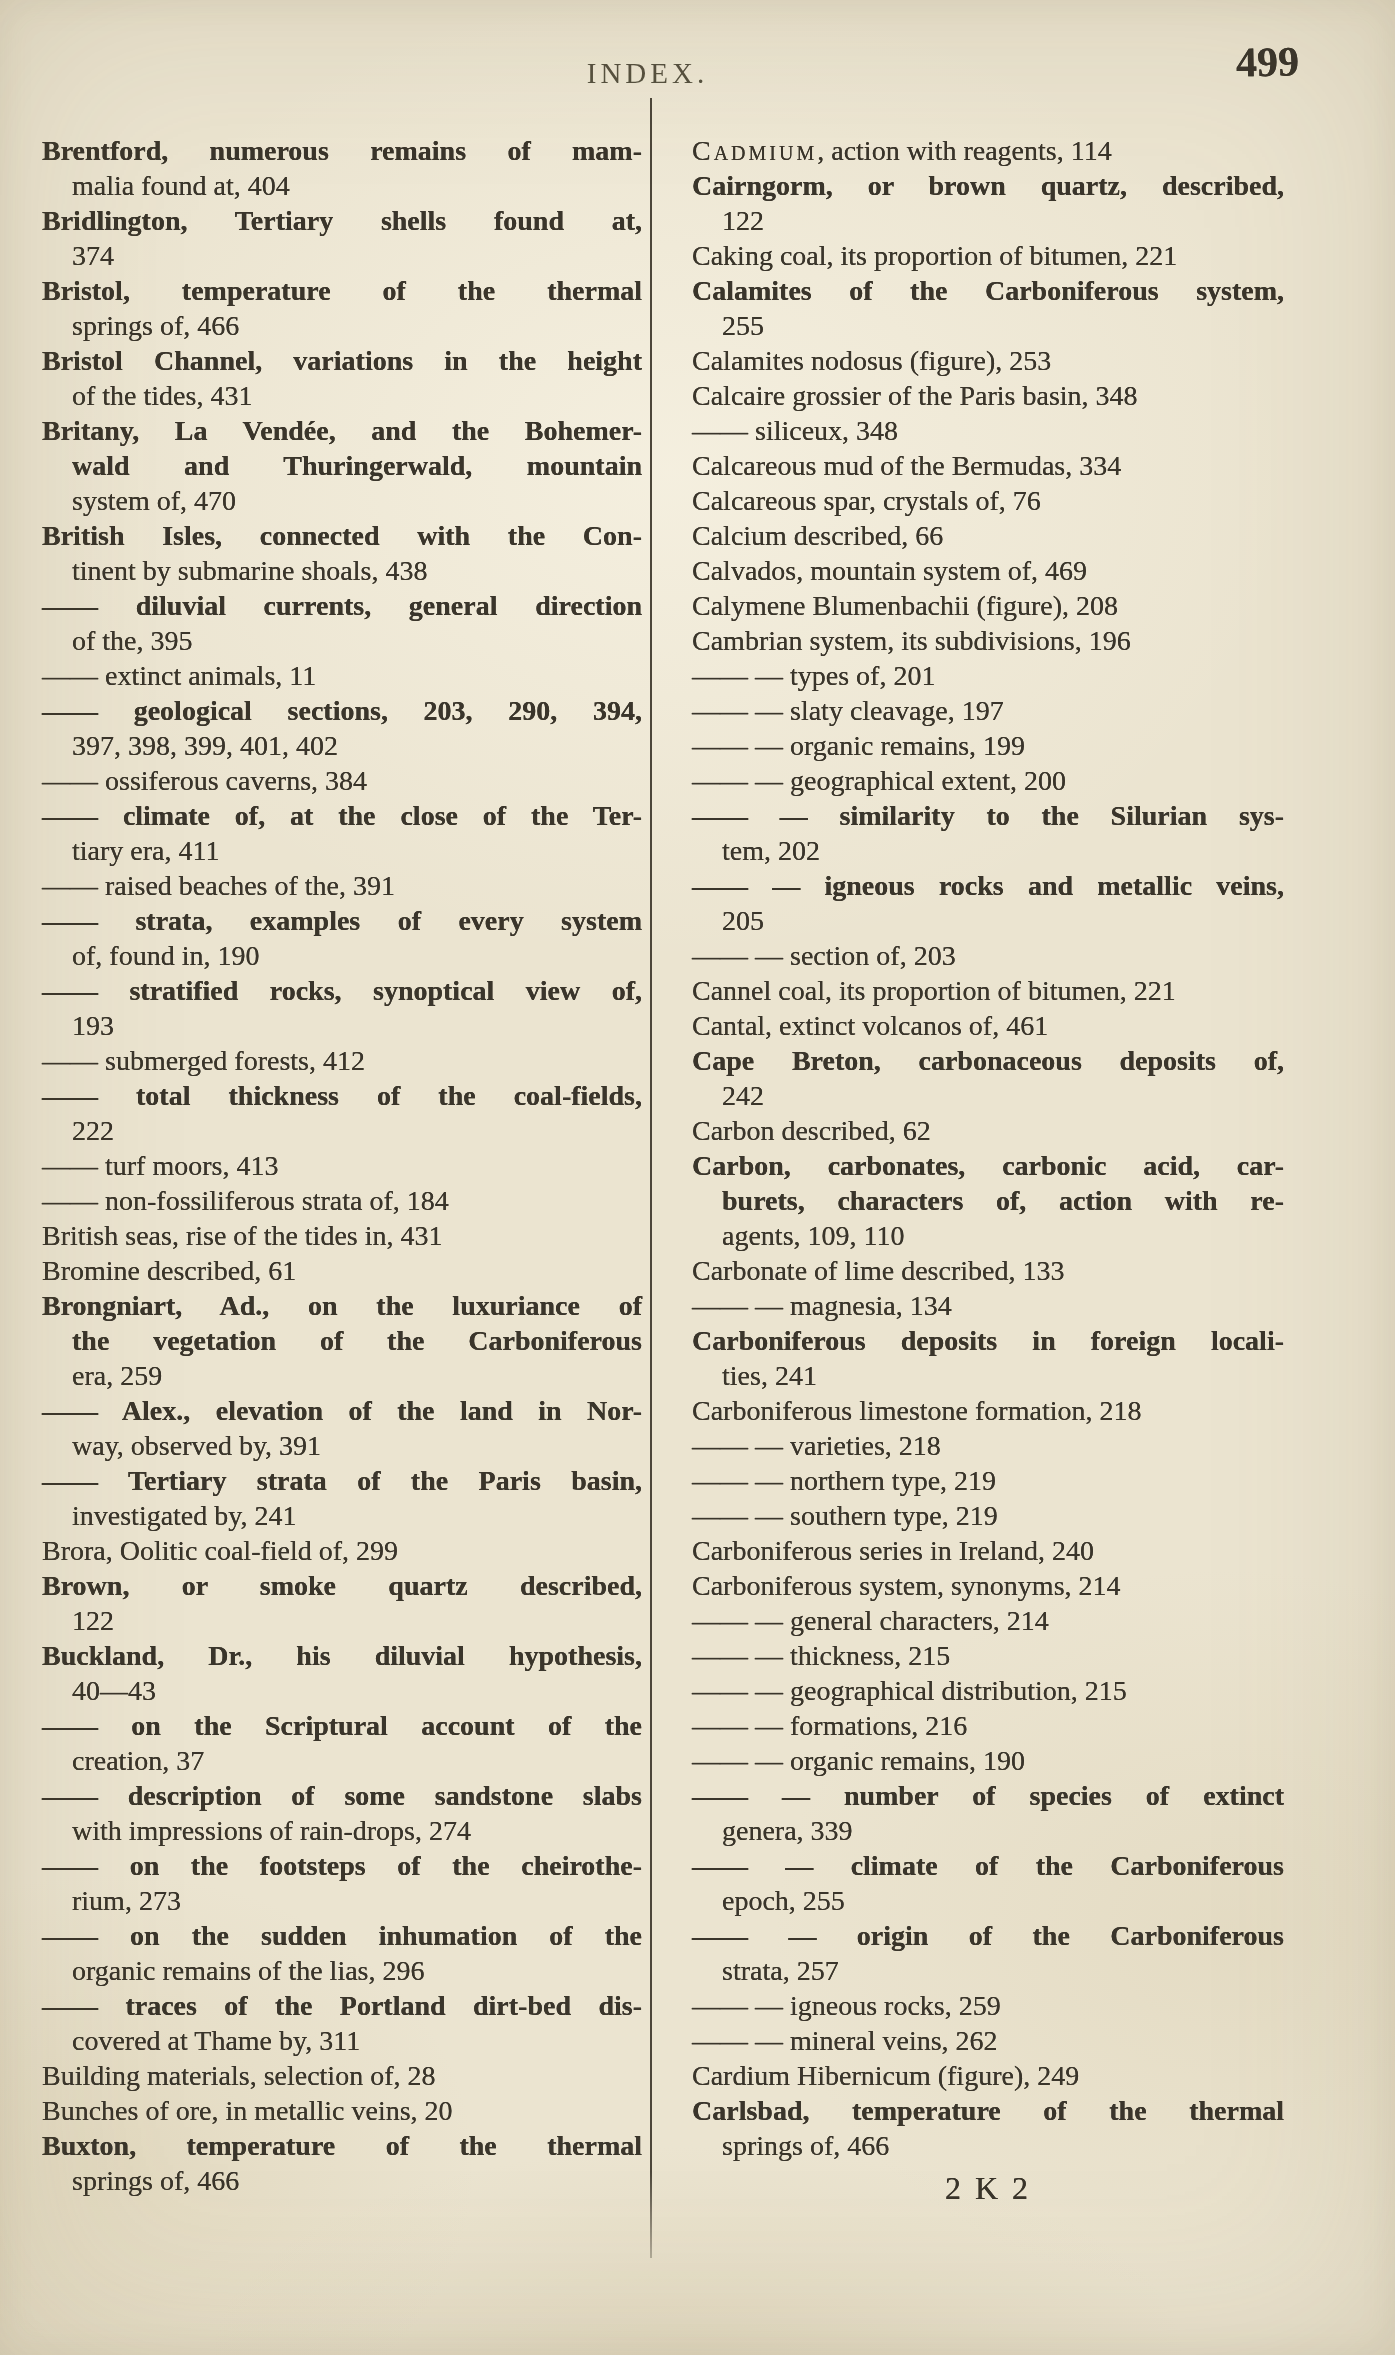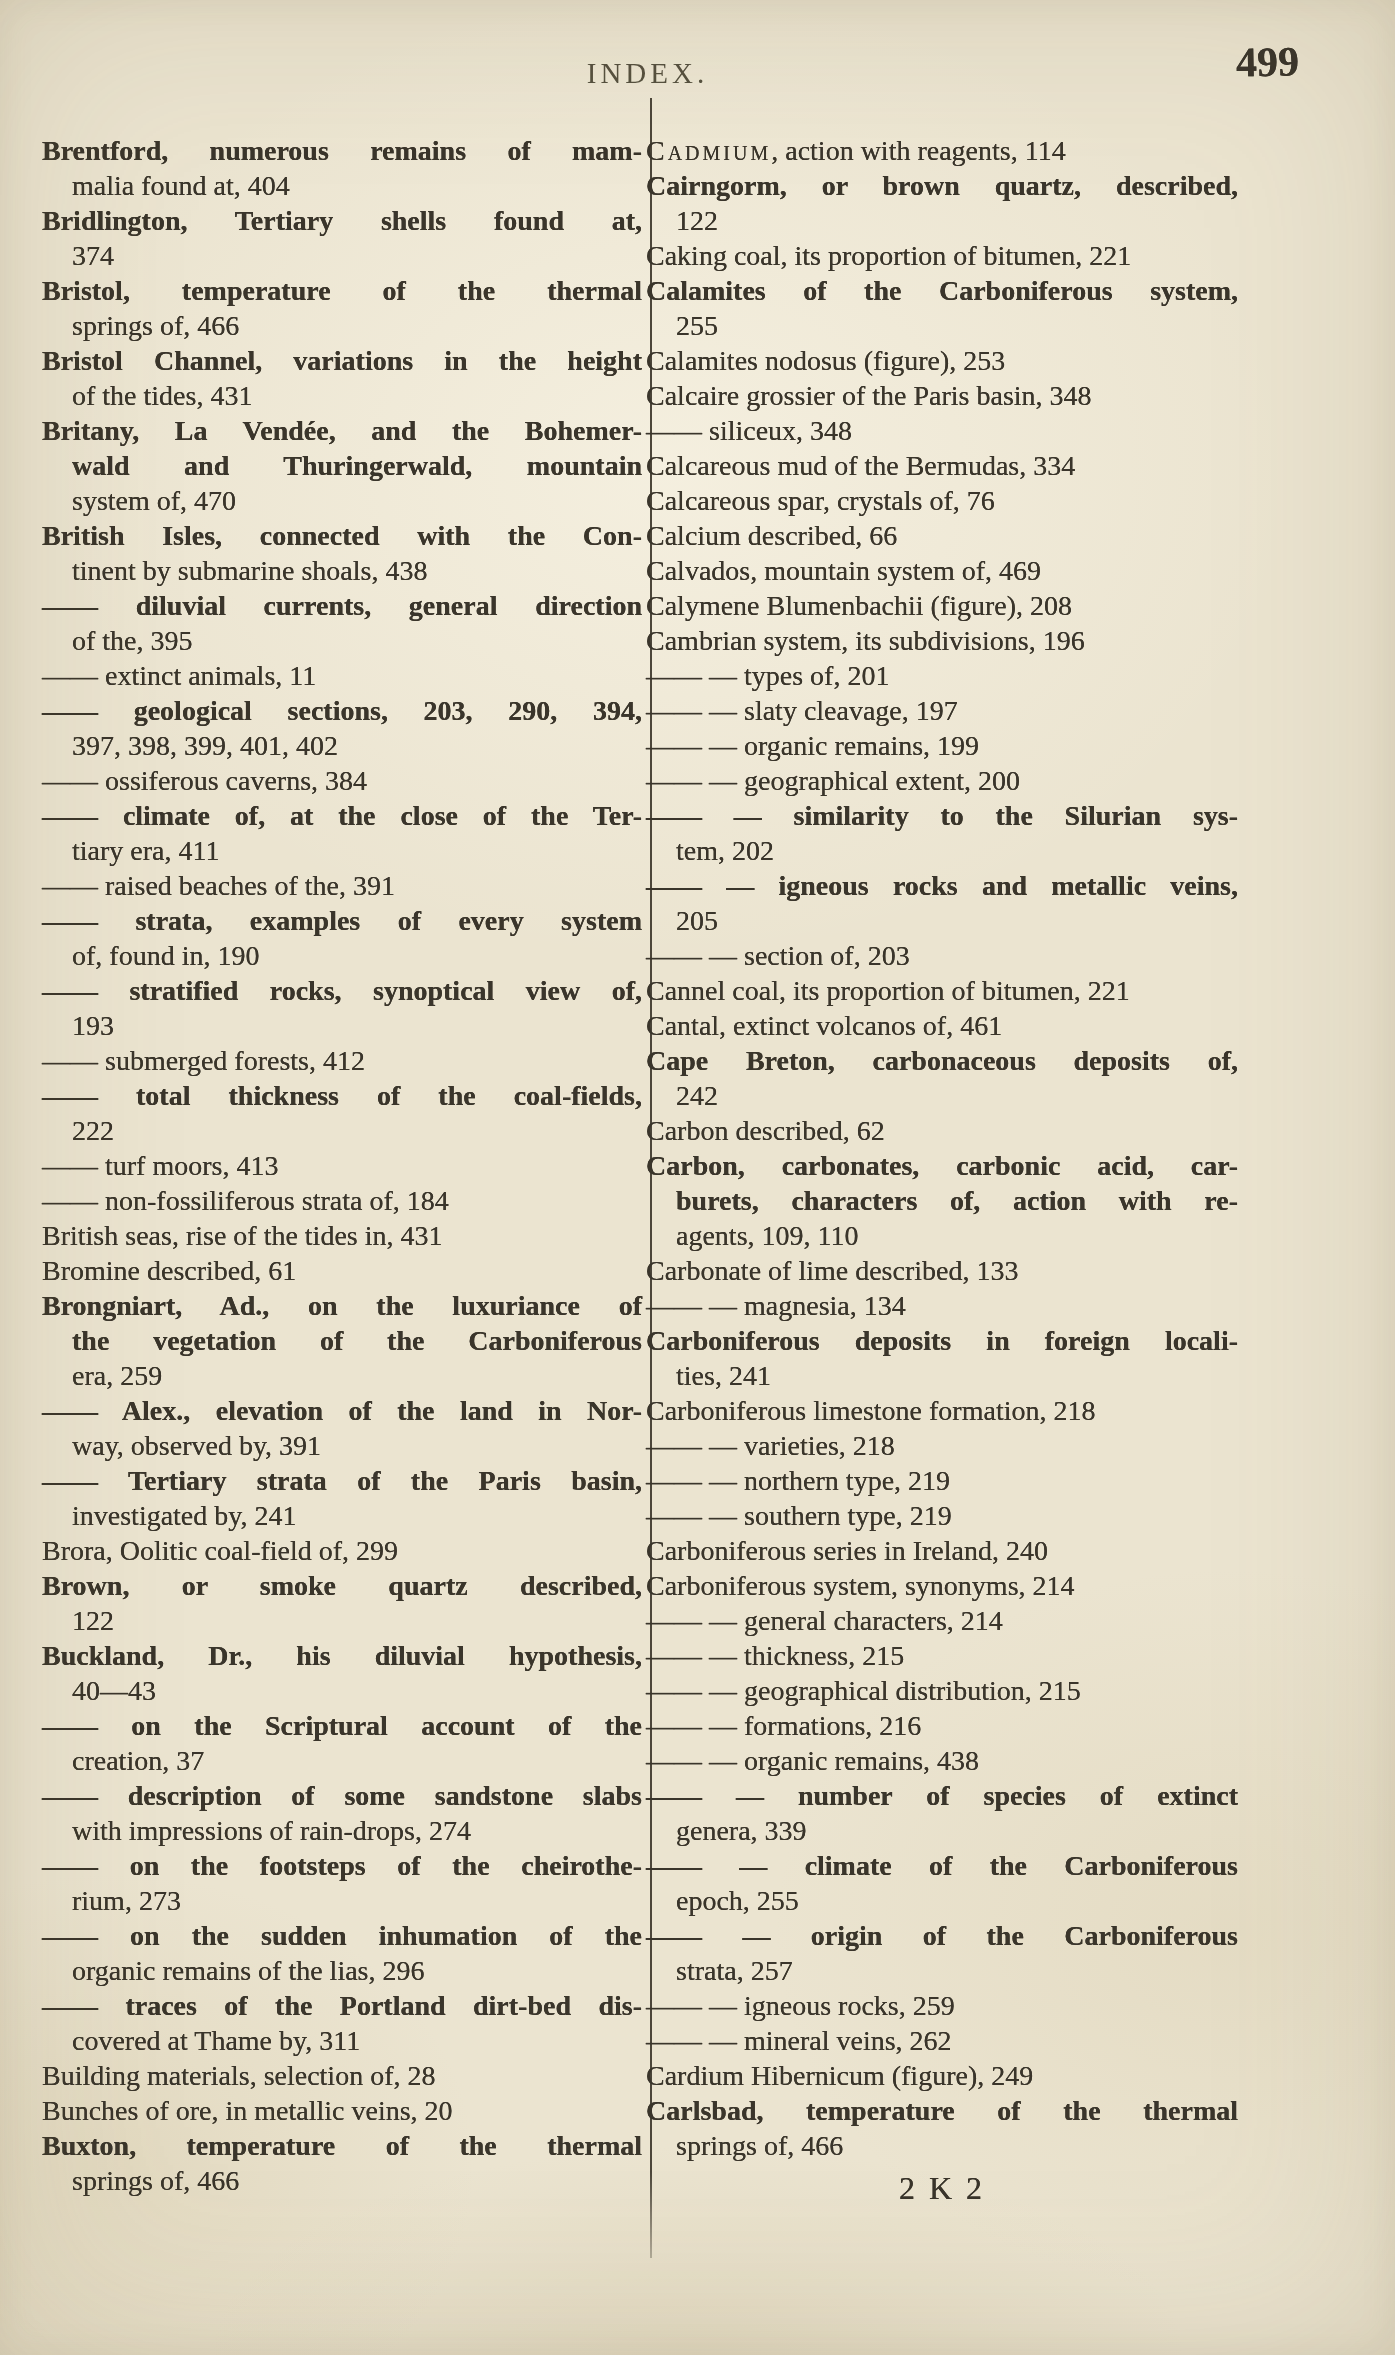--- a/index.html
+++ b/index.html
@@ -44,21 +44,21 @@
     transform: rotate(-1deg);
   }
   .divider {
     position: absolute;
     left: 650px; top: 98px;
     width: 2px; height: 2160px;
     background: linear-gradient(#4c463a 0 96%, rgba(76,70,58,.35));
   }
   .col { position: absolute; top: 133px; }
   .col.left  { left: 42px;  width: 600px; }
-  .col.right { left: 646px; width: 592px; }
+  .col.right { left: 692px; width: 592px; }
   .entry { margin: 0; }
   .line {
     font-size: 28px;
     line-height: 35px;
     white-space: normal;
     text-shadow: 0 0 .5px currentColor;
   }
   .line.cont { padding-left: 30px; }
   .line.just { text-align: justify; text-align-last: justify; font-weight: bold; }
   .sc { font-variant: small-caps; letter-spacing: 3px; }
@@ -328,21 +328,21 @@
         <div class="entry">
           <div class="line">—— — thickness, 215</div>
         </div>
         <div class="entry">
           <div class="line">—— — geographical distribution, 215</div>
         </div>
         <div class="entry">
           <div class="line">—— — formations, 216</div>
         </div>
         <div class="entry">
-          <div class="line">—— — organic remains, 438</div>
+          <div class="line">—— — organic remains, 190</div>
         </div>
         <div class="entry">
           <div class="line just">—— — number of species of extinct</div>
           <div class="line cont">genera, 339</div>
         </div>
         <div class="entry">
           <div class="line just">—— — climate of the Carboniferous</div>
           <div class="line cont">epoch, 255</div>
         </div>
         <div class="entry">

